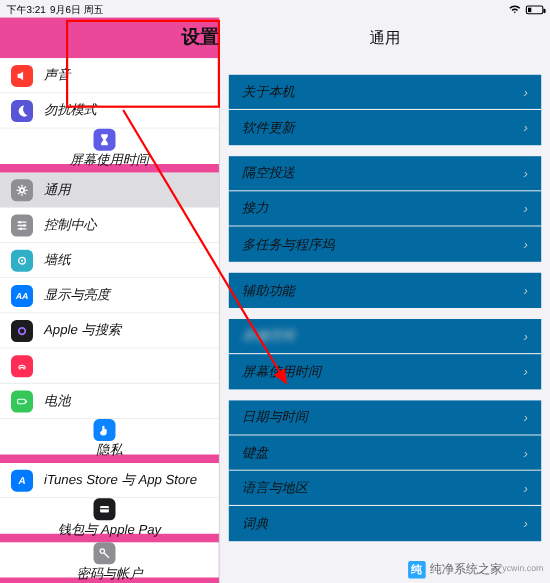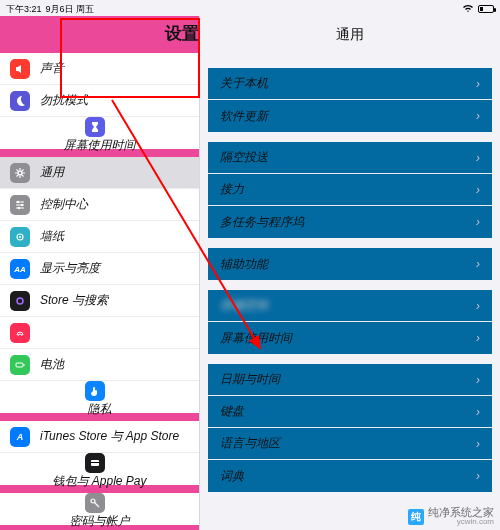--- a/index.html
+++ b/index.html
@@ -163,21 +163,21 @@
             </svg>
           </span>
         <span>显示与亮度</span>
       </div>
       <div class="item">
         <span class="icon bg-black">
             <svg viewBox="0 0 12 12">
               <circle cx="6" cy="6" r="3" fill="none" stroke="#a06bff" stroke-width="1.5"></circle>
             </svg>
           </span>
-        <span>Store 与搜索</span>
+        <span>Apple 与搜索</span>
       </div>
       <div class="item">
         <span class="icon bg-pink">
             <svg viewBox="0 0 12 12">
               <path d="M3 8a3 3 0 0 1 6 0M4 9a2 2 0 0 1 4 0" fill="none" stroke="#fff" stroke-width="1"></path>
             </svg>
           </span>
       </div>
       <div class="item">
         <span class="icon bg-green">
@@ -296,17 +296,17 @@
           <span>词典</span>
           <span class="chevron">›</span>
         </div>
     </div>
 
   </div>
 </div>
 
 <div class="watermark">
   <span class="wm-logo">纯</span>
-  <span style="display:flex;flex-direction:column;line-height:1;align-items:flex-end;">
+  <span style="display:flex;flex-direction:row;line-height:1;">
     <span>纯净系统之家</span>
     <span style="font-size:8px;color:#999">ycwin.com</span>
   </span>
 </div>
 
 </body></html>

